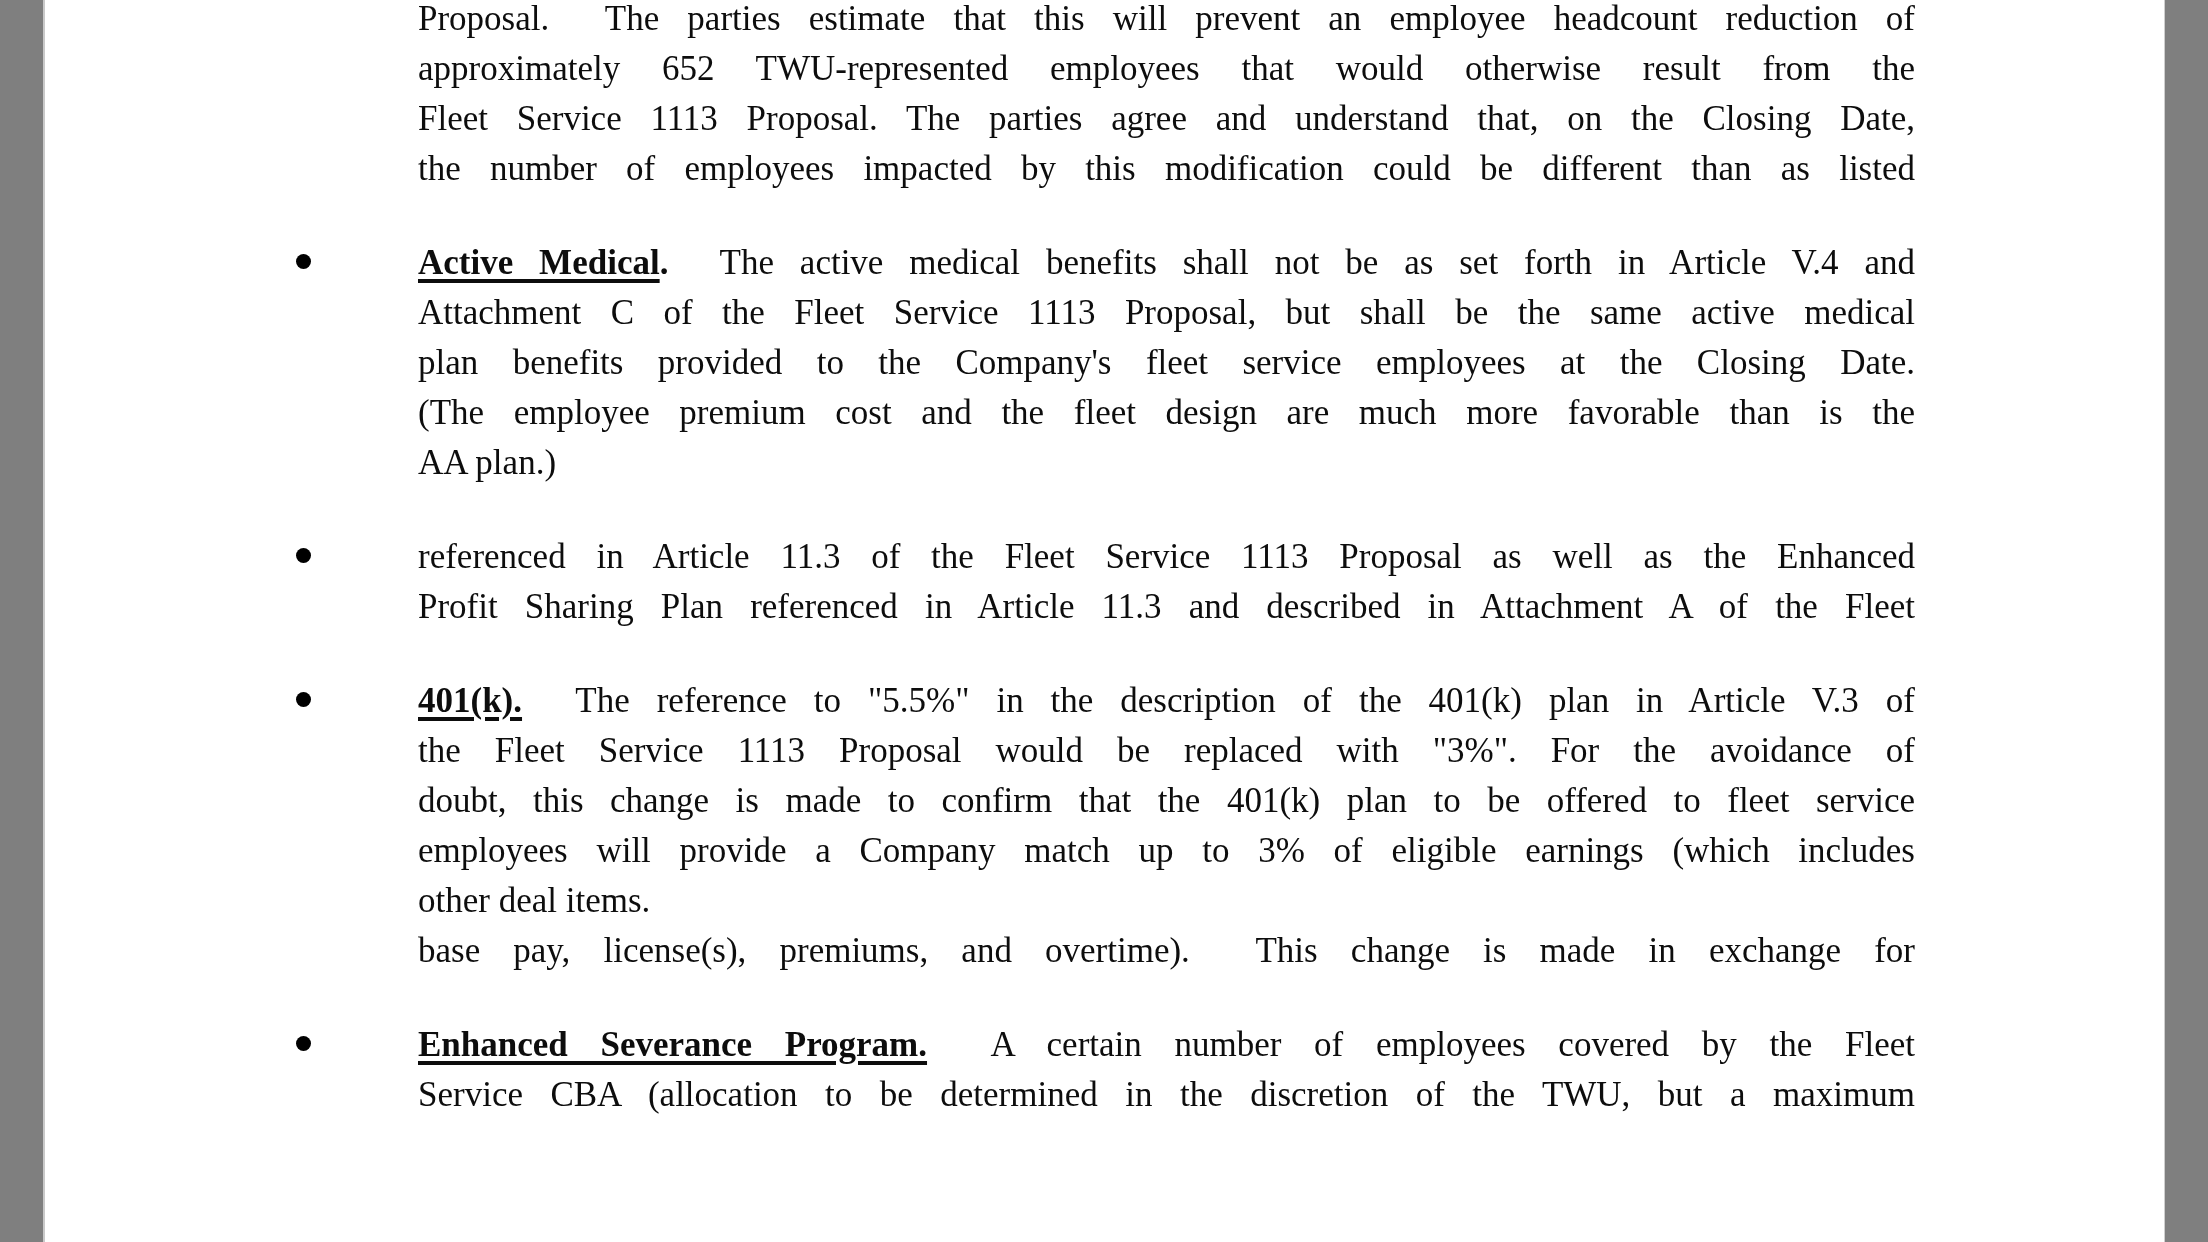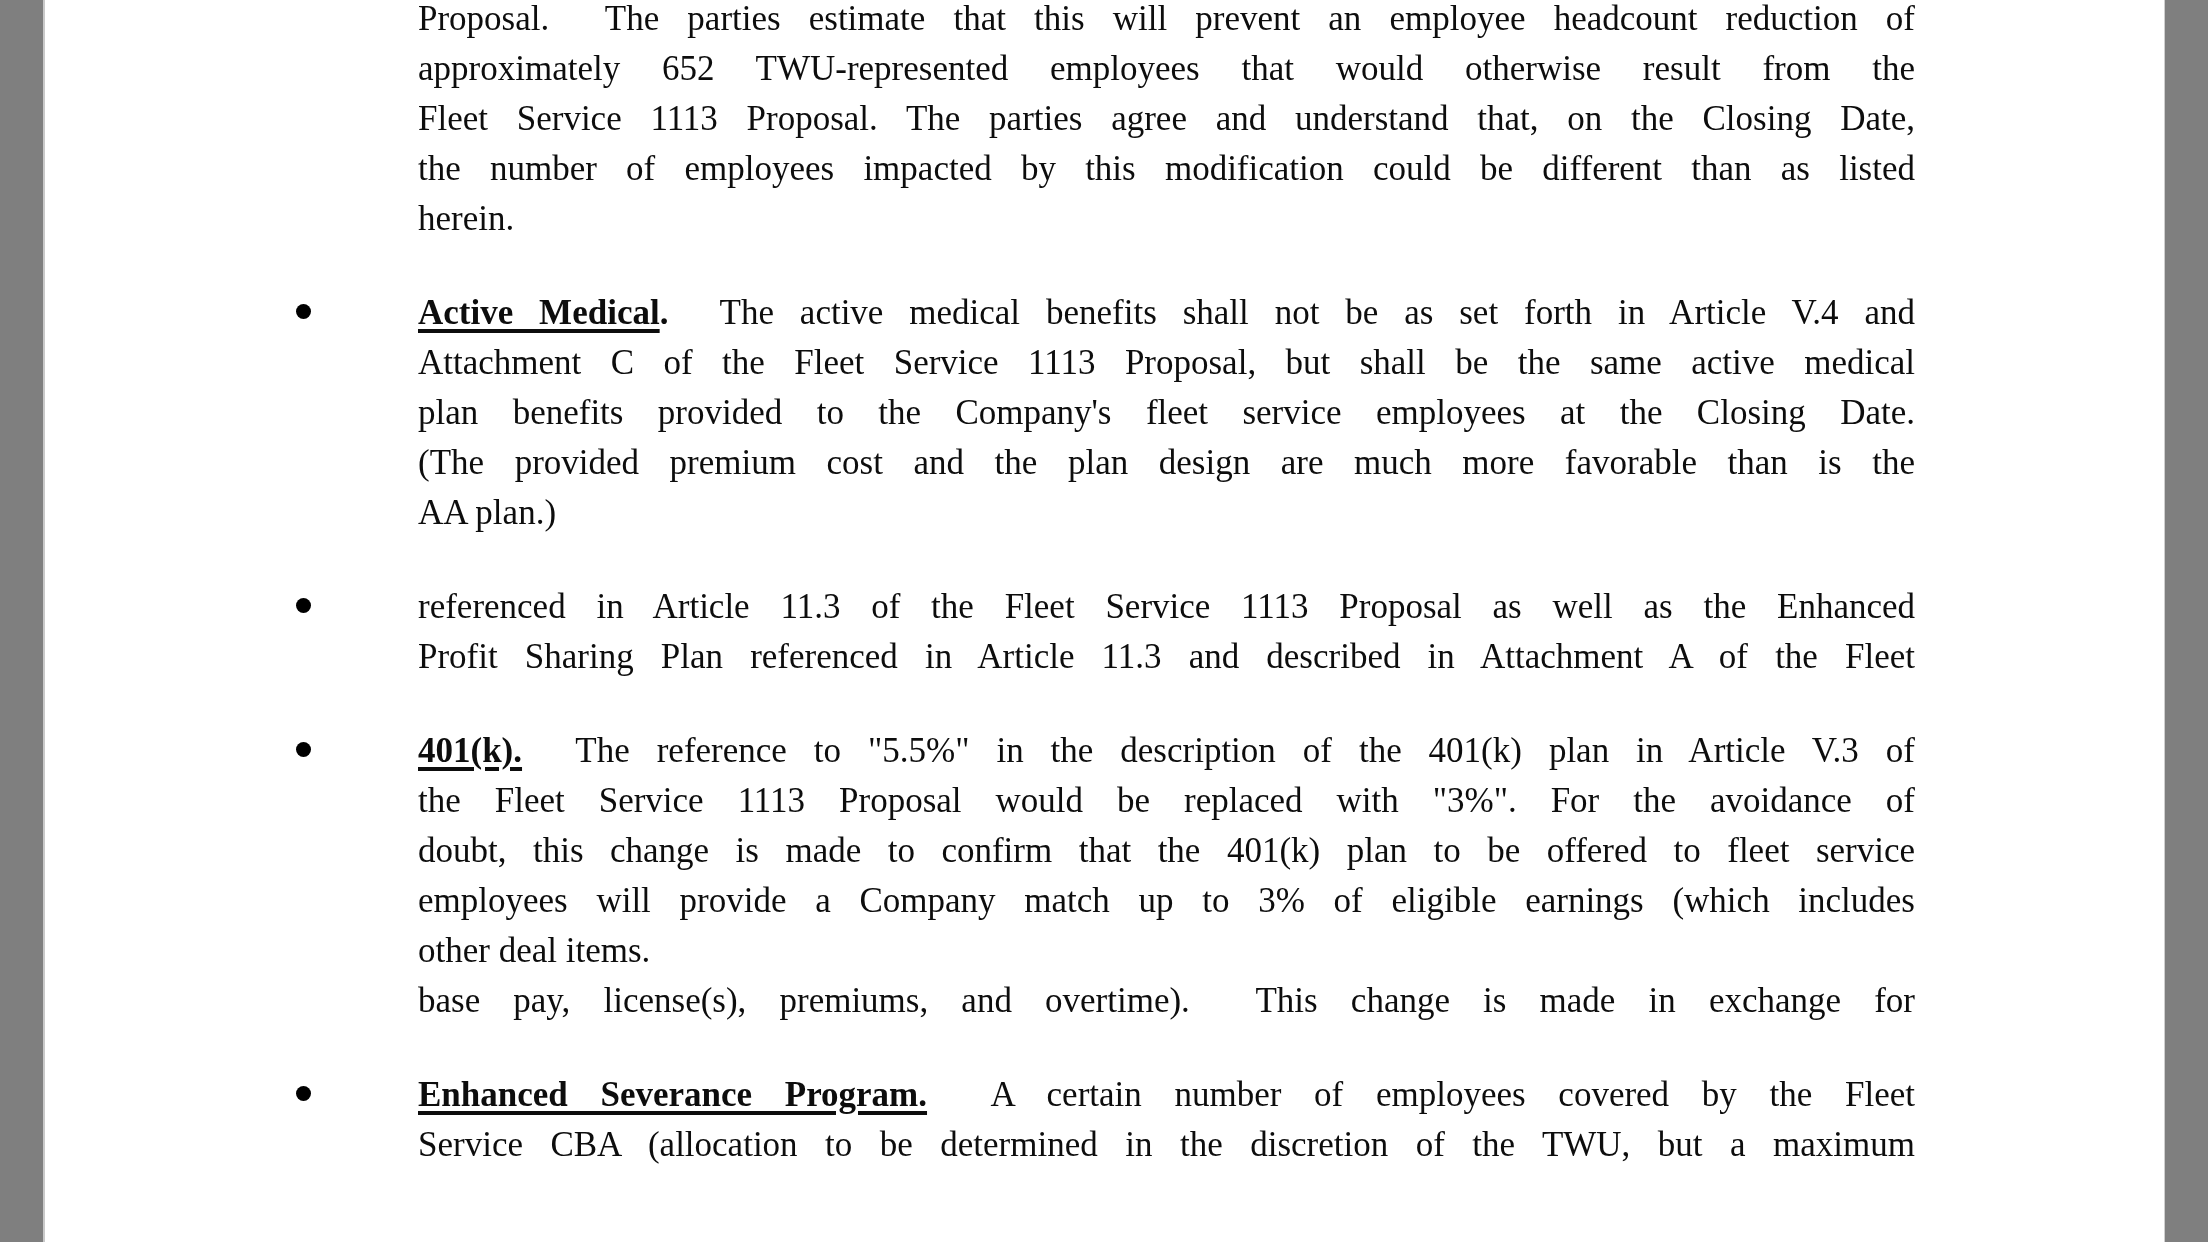--- a/index.html
+++ b/index.html
@@ -82,28 +82,27 @@
 
 <div class="viewer">
   <div class="gutter left"></div>
   <div class="page">
     <div class="doc">
         <div class="para">
           <div class="line">Proposal.&nbsp; The parties estimate that this will prevent an employee headcount reduction of</div>
           <div class="line">approximately 652 TWU-represented employees that would otherwise result from the</div>
           <div class="line">Fleet Service 1113 Proposal. The parties agree and understand that, on the Closing Date,</div>
           <div class="line">the number of employees impacted by this modification could be different than as listed</div>
-          <div class="line no-stretch">herein.</div>
         </div>
         <div class="para">
           <span class="bullet-marker"></span>
           <div class="line"><span class="heading">Active Medical</span><span class="heading-suffix">.</span><span>&nbsp; The active medical benefits shall not be as set forth in Article V.4 and</span></div>
           <div class="line">Attachment C of the Fleet Service 1113 Proposal, but shall be the same active medical</div>
           <div class="line">plan benefits provided to the Company's fleet service employees at the Closing Date.</div>
-          <div class="line">(The provided premium cost and the plan design are much more favorable than is the</div>
+          <div class="line">(The employee premium cost and the fleet design are much more favorable than is the</div>
           <div class="line no-stretch">AA plan.)</div>
         </div>
         <div class="para">
           <span class="bullet-marker"></span>
           <div class="line">referenced in Article 11.3 of the Fleet Service 1113 Proposal as well as the Enhanced</div>
           <div class="line">Profit Sharing Plan referenced in Article 11.3 and described in Attachment A of the Fleet</div>
         </div>
         <div class="para">
           <span class="bullet-marker"></span>
           <div class="line"><span class="heading">401(k).</span><span class="heading-suffix"></span><span>&nbsp; The reference to "5.5%" in the description of the 401(k) plan in Article V.3 of</span></div>

